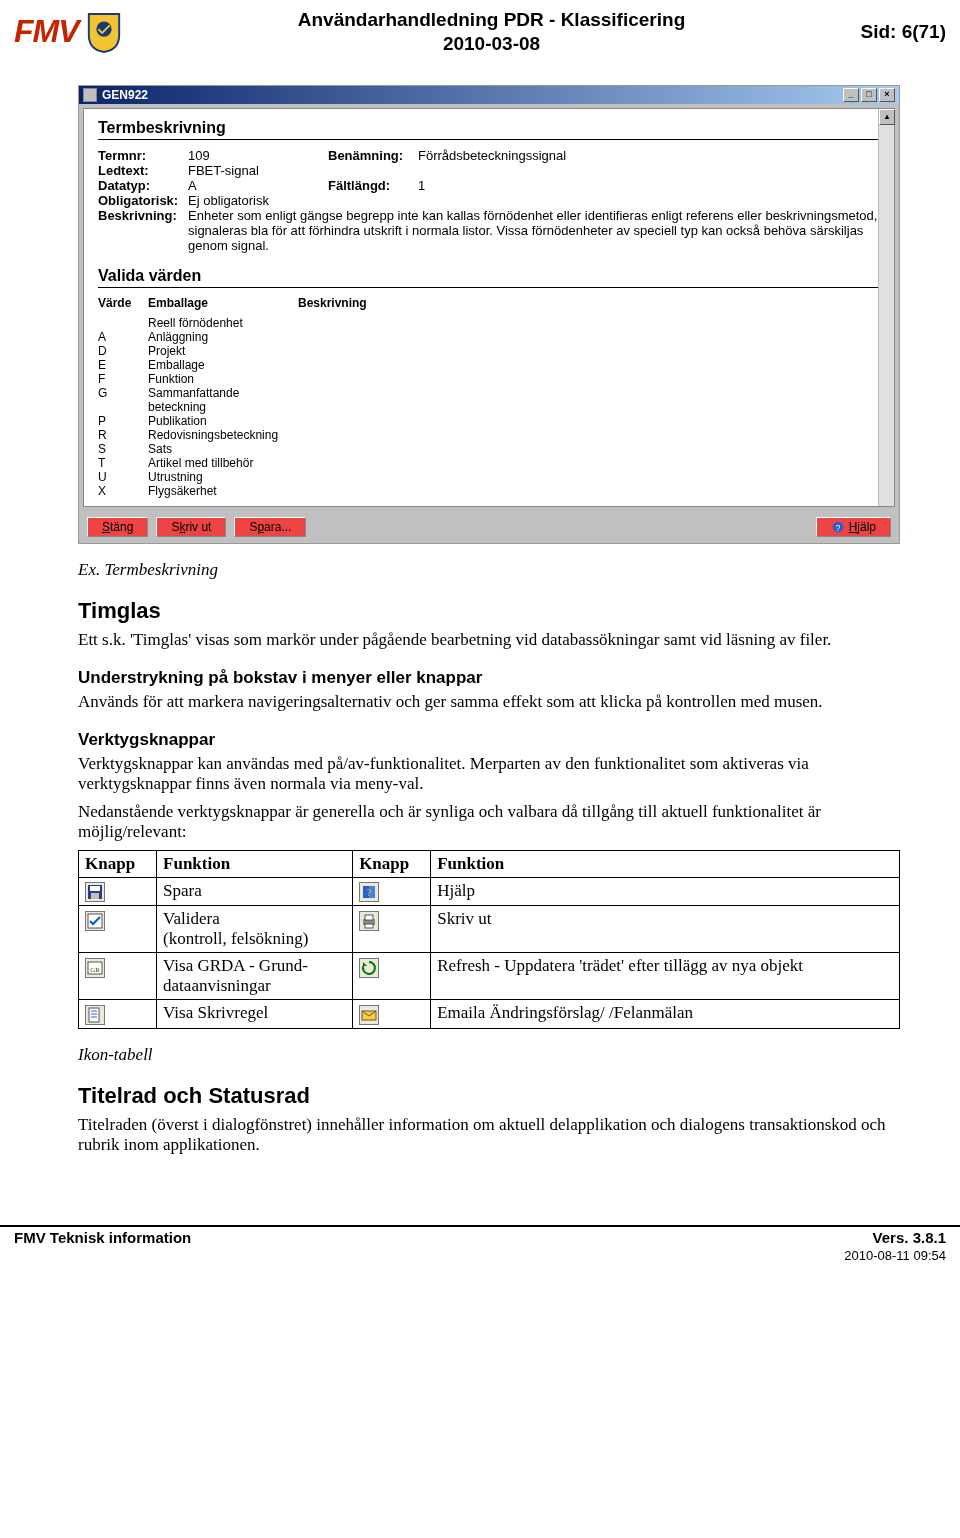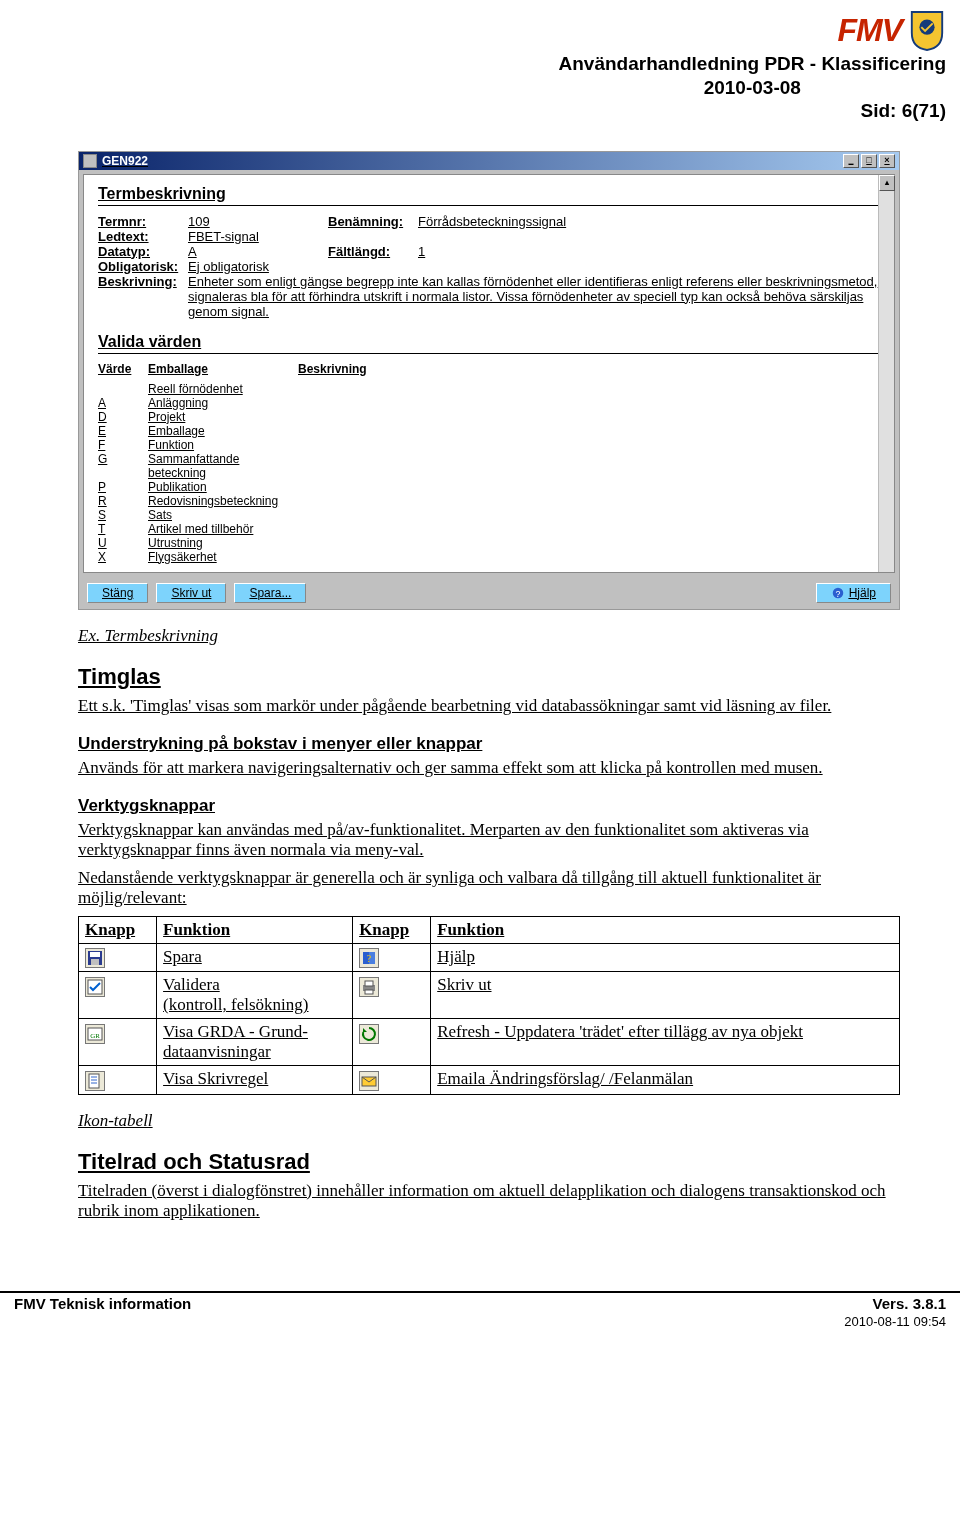--- a/index.html
+++ b/index.html
@@ -6,23 +6,22 @@
   body {
     margin: 0;
     padding: 0;
     font-family: "Times New Roman", Times, serif;
     background: #fff;
     color: #000;
     width: 960px;
   }
   .page-header {
     display: flex;
-    align-items: flex-end;
+    align-items: center;
     padding: 8px 14px 4px 14px;
-    flex-direction: column;
   }
   .logo-area {
     display: flex;
     align-items: center;
     gap: 6px;
   }
   .fmv-logo {
     font-family: Arial, sans-serif;
     font-weight: 900;
     font-size: 32px;
@@ -43,21 +42,20 @@
     line-height: 1.25;
   }
   .header-right {
     font-family: Arial, sans-serif;
     font-weight: bold;
     font-size: 19px;
     white-space: nowrap;
   }
   .content {
     padding: 17px 60px 0 78px;
-    text-decoration: underline;
   }
   .screenshot-window {
     border: 1px solid #999;
     background: #c0c0c0;
     font-family: Tahoma, Arial, sans-serif;
     font-size: 12px;
     margin-top: 8px;
   }
   .titlebar {
     background: linear-gradient(to right,#0a246a,#a6caf0);
@@ -135,21 +133,21 @@
     display: grid;
     grid-template-columns: 50px 150px 1fr;
   }
   .button-bar {
     display: flex;
     align-items: center;
     padding: 6px 8px;
     gap: 8px;
   }
   .btn {
-    background: #7dd3fc;
+    background: #ef4444;
     border: 1px solid #888;
     border-top-color:#fff; border-left-color:#fff;
     padding: 2px 14px;
     font-size: 12px;
     font-family: Tahoma, Arial, sans-serif;
   }
   .btn .u { text-decoration: underline; }
   .button-bar .grow { flex:1; }
   .help-icon {
     width: 14px; height:14px; display:inline-block;

